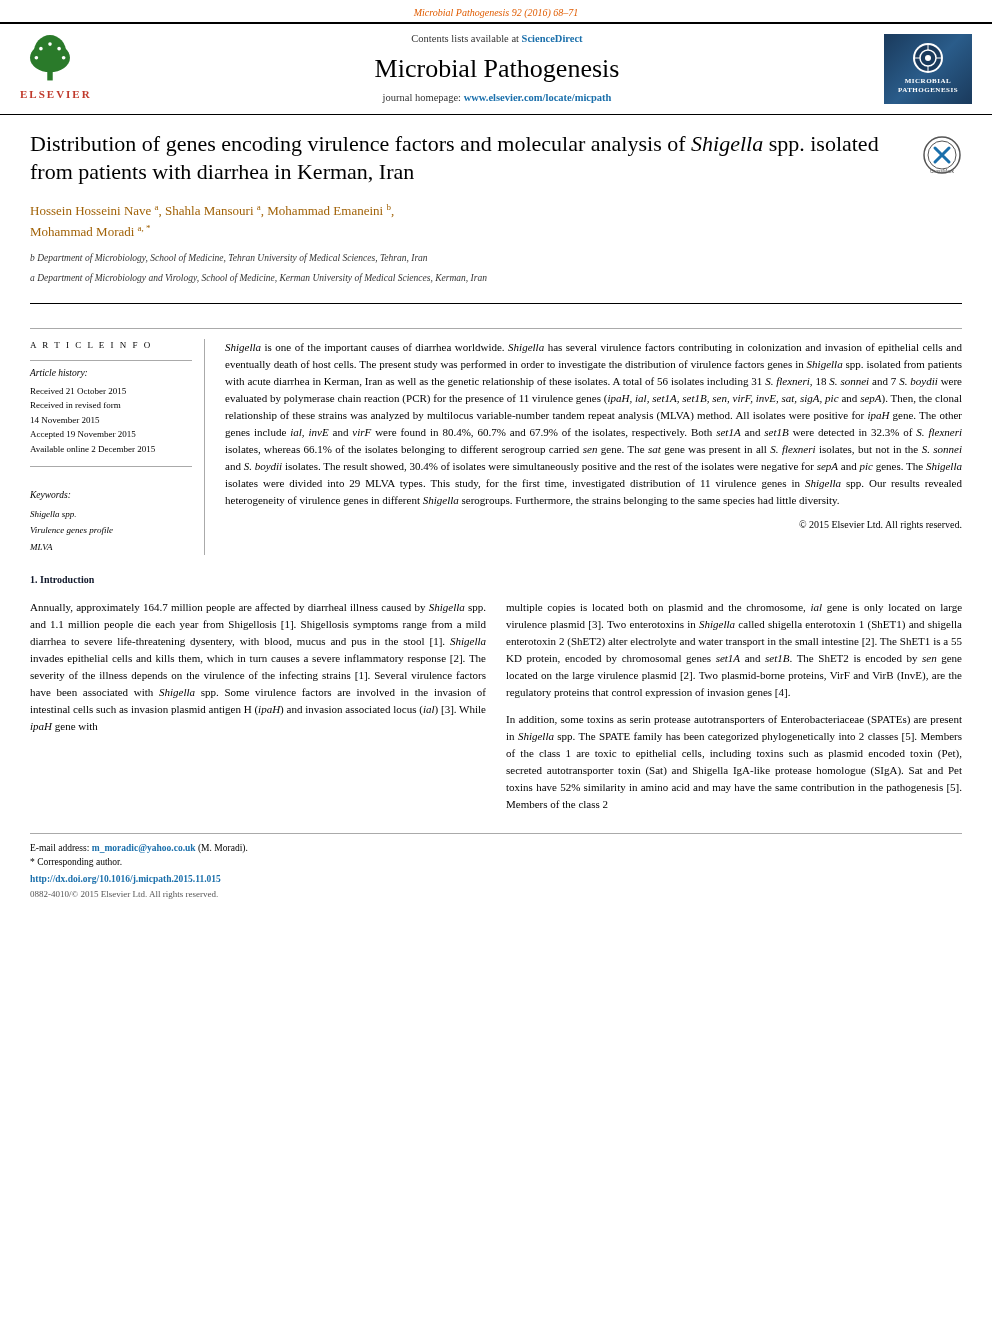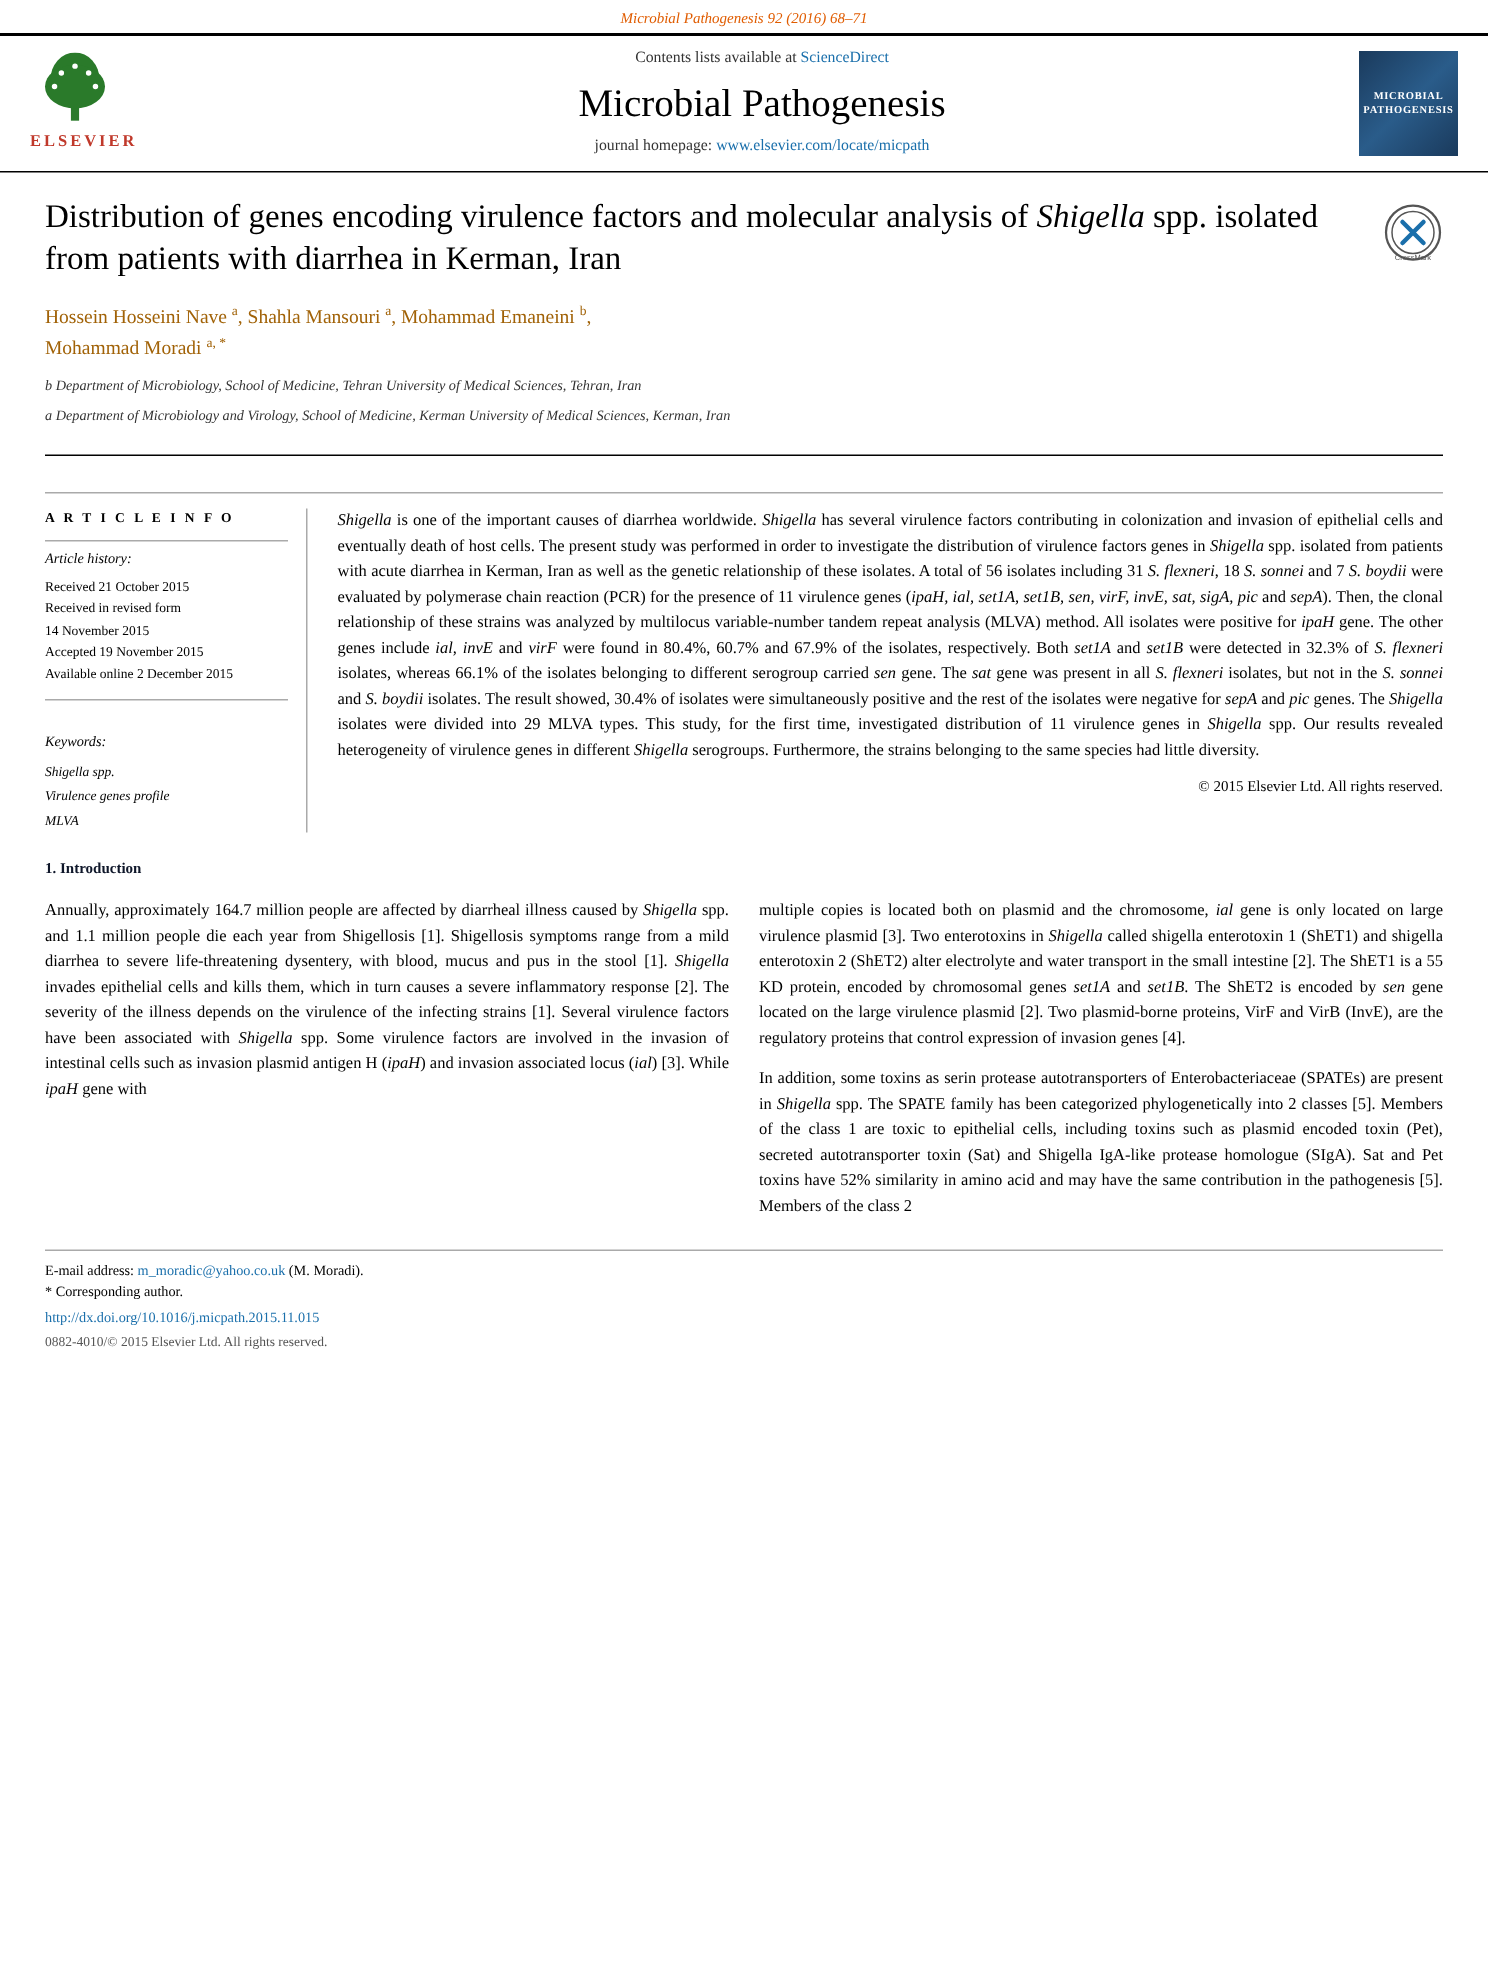--- a/index.html
+++ b/index.html
@@ -74,25 +74,25 @@
     }
     .journal-homepage {
       font-size: 10.5px;
       color: #333;
     }
     .journal-homepage a {
       color: #1a6fab;
       text-decoration: none;
     }
     .journal-logo-box {
-      width: 66px;
+      width: 88px;
       height: 70px;
       background: linear-gradient(135deg, #1a3a5c 0%, #2a5c8a 50%, #1a3a5c 100%);
       display: flex;
-      flex-direction: row;
+      flex-direction: column;
       align-items: center;
       justify-content: center;
       color: #fff;
       font-size: 7px;
       font-weight: bold;
       text-align: center;
       letter-spacing: 0.5px;
       padding: 5px;
     }
     .journal-logo-box .logo-icon {
@@ -166,21 +166,21 @@
       flex-shrink: 0;
       border-right: 1px solid #aaa;
       padding-right: 12px;
     }
     .right-col {
       flex: 1;
     }
     
     .section-heading {
       font-size: 9px;
-      font-weight: bold;
+      font-weight: normal;
       letter-spacing: 2px;
       color: #000;
       margin-bottom: 8px;
     }
     .article-history {
       font-size: 9.5px;
       color: #000;
       border-top: 1px solid #aaa;
       padding-top: 6px;
       margin-bottom: 10px;
@@ -262,21 +262,21 @@
       font-size: 9.5px;
       color: #1a6fab;
       margin-top: 4px;
     }
     .issn-line {
       font-size: 9px;
       color: #555;
       margin-top: 2px;
     }
     sup { font-size: 75%; line-height: 0; position: relative; vertical-align: baseline; top: -0.5em; }
-    a { color: #1a6fab; text-decoration: none; }
+    a { color: #1a6fab; text-decoration: none; font-weight: bold; }
   </style>
 </head>
 <body>
 
 <div class="page">
 
   <div class="top-bar">
     <span>Microbial Pathogenesis 92 (2016) 68–71</span>
   </div>
 

